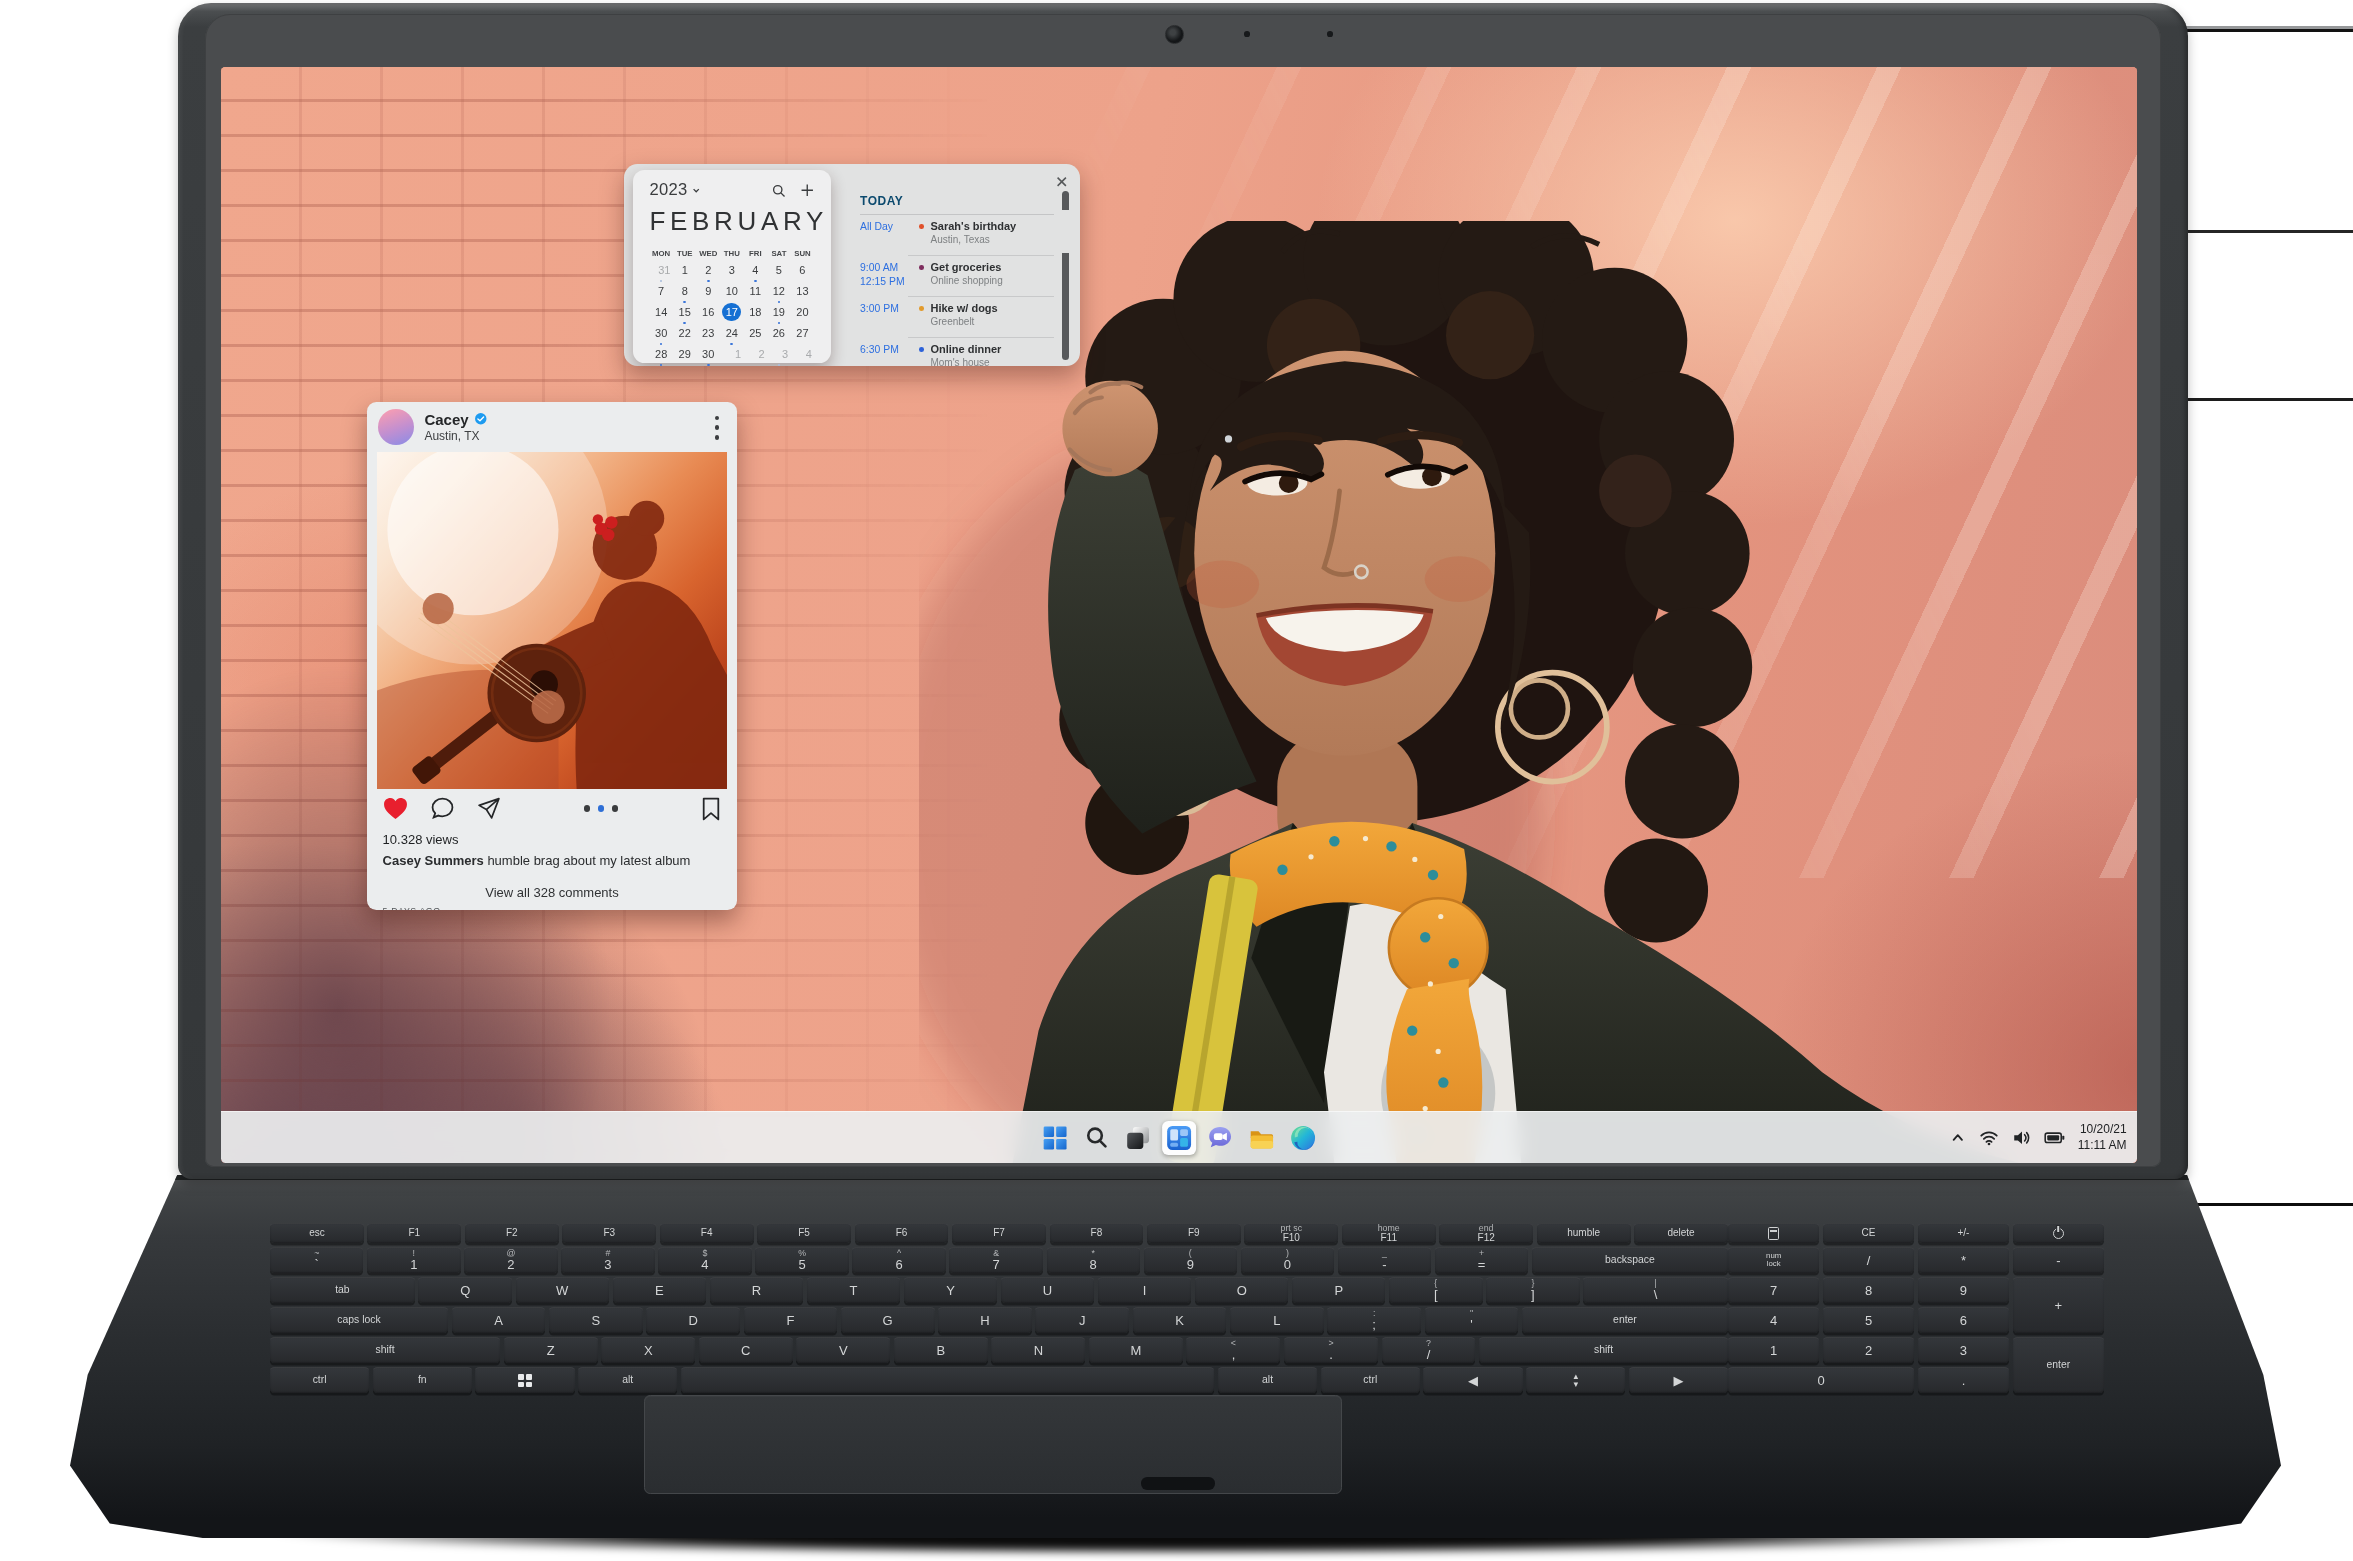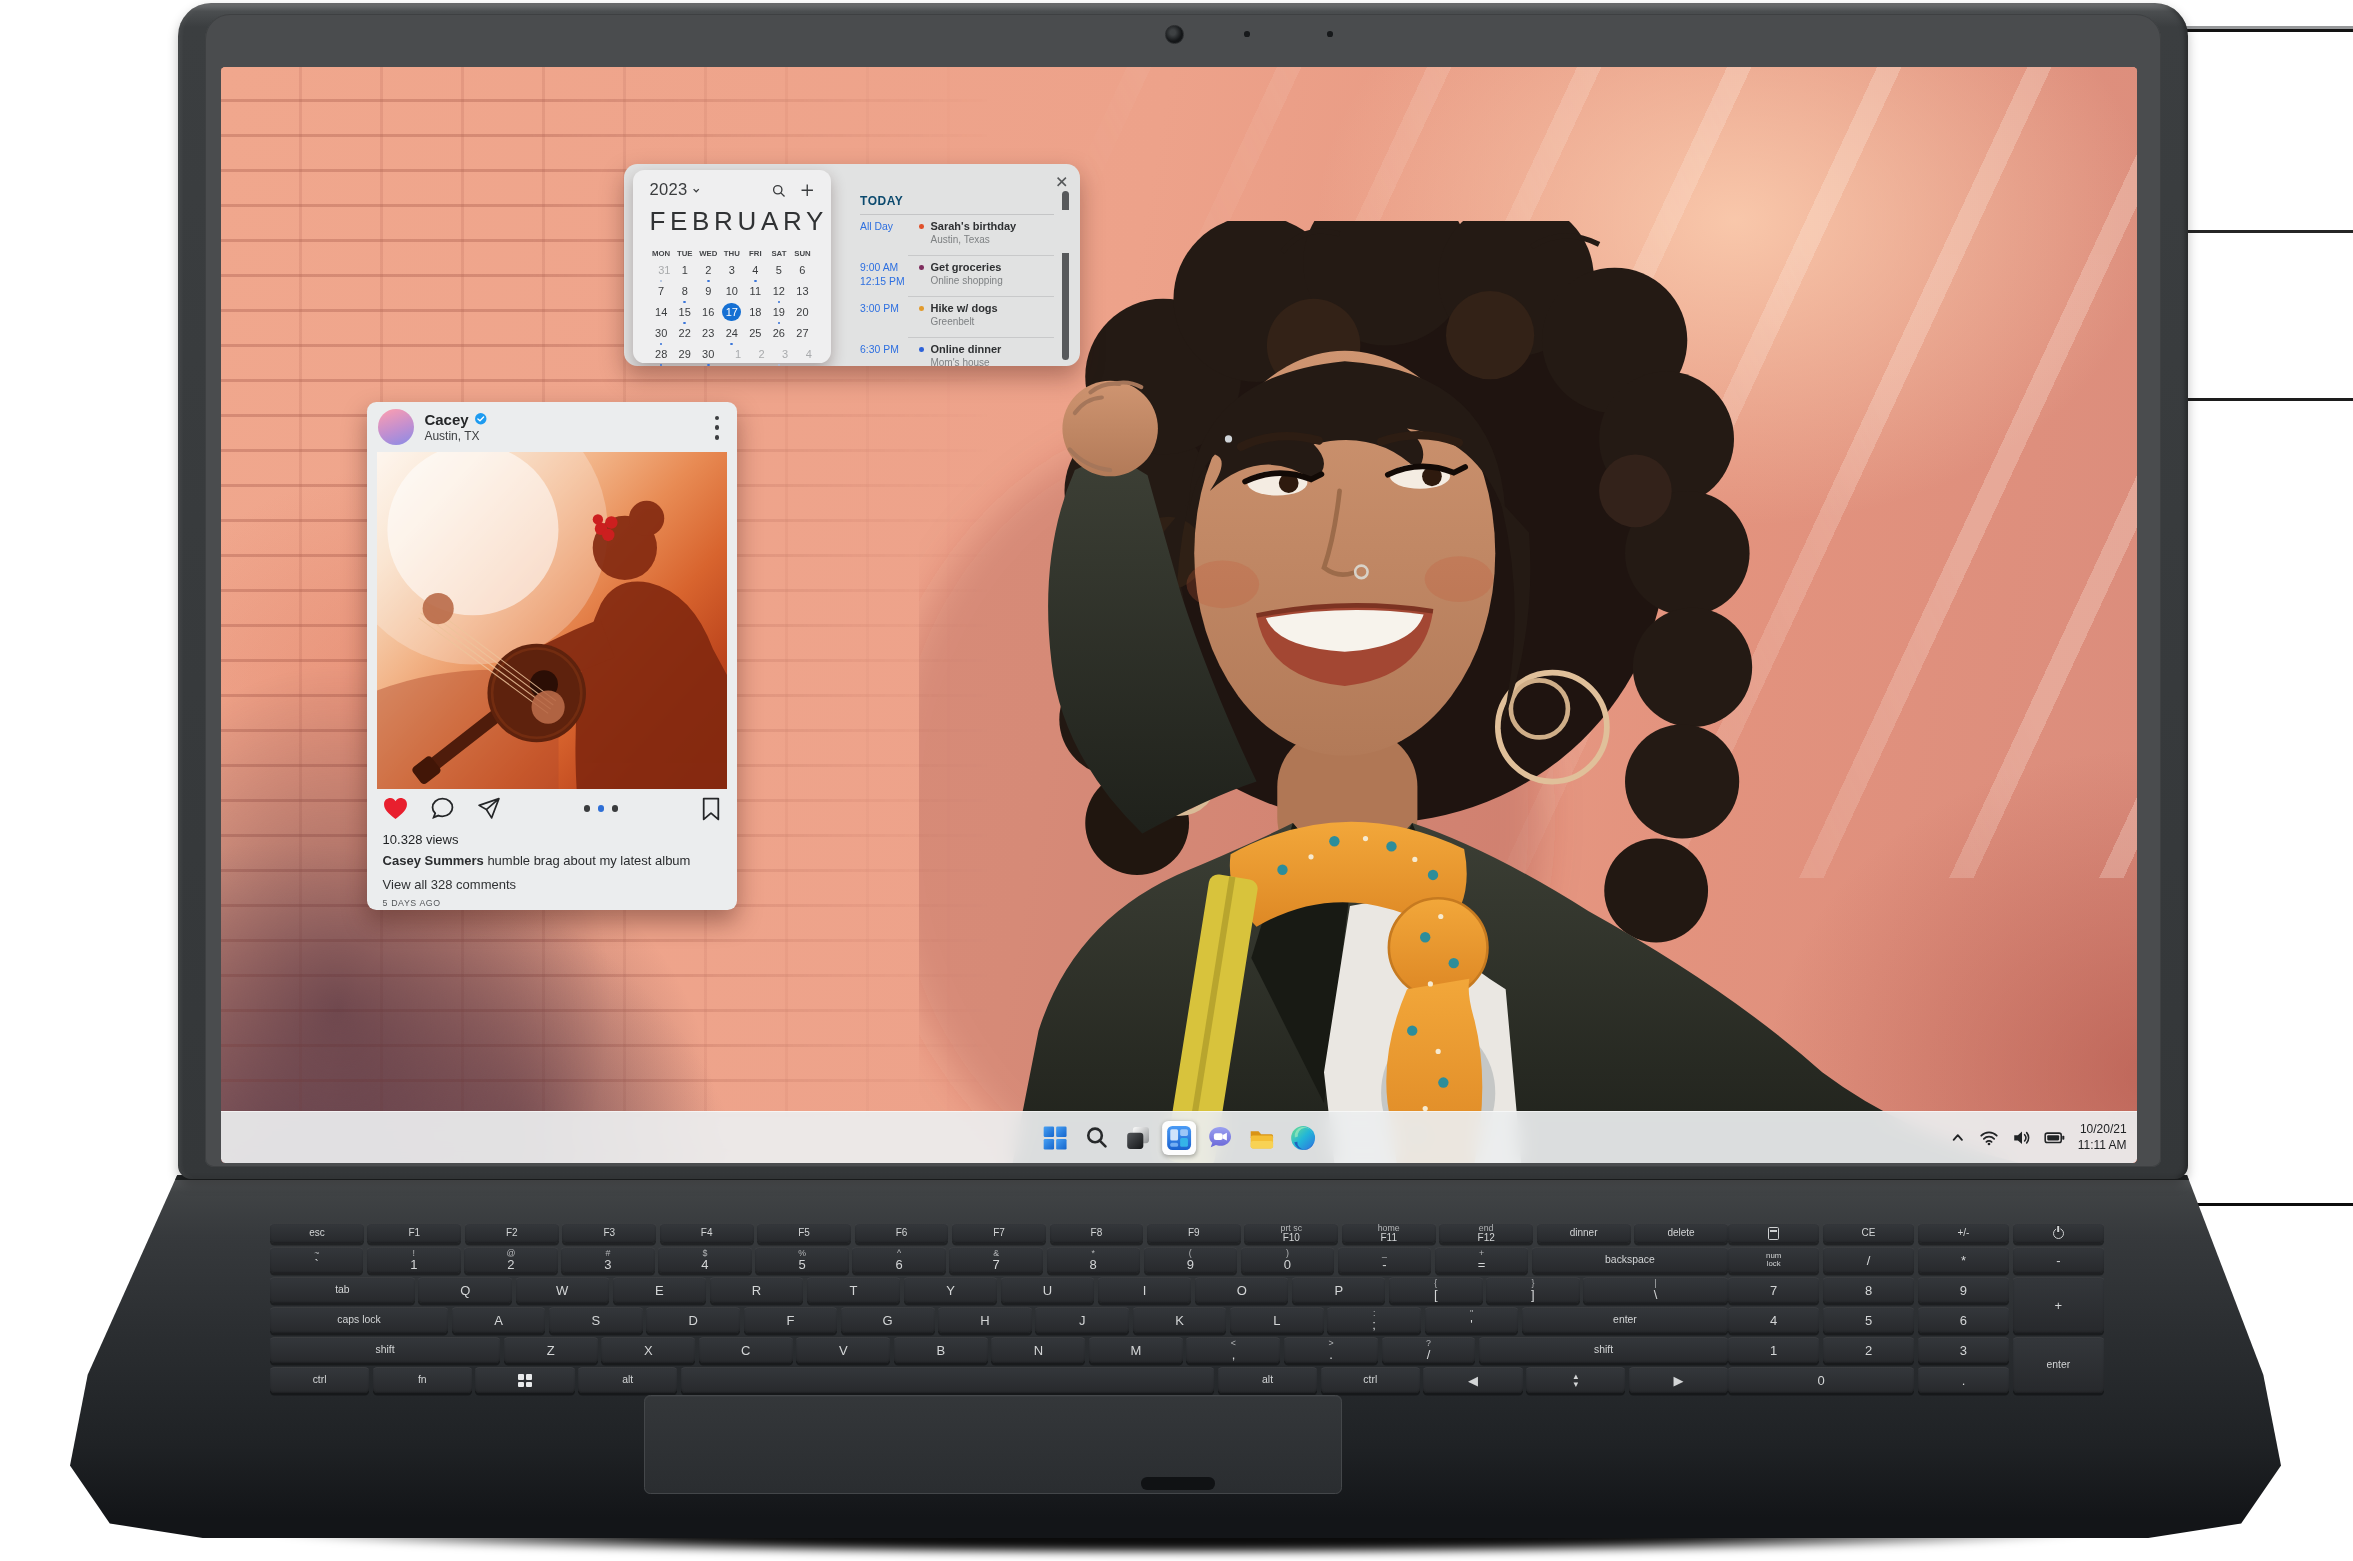--- a/index.html
+++ b/index.html
@@ -135,21 +135,21 @@
   .post-img { position:absolute; left:10px; top:50px; width:350px; height:337px; overflow:hidden;
     background:linear-gradient(132deg,#fdf3e9 0%,#f8ddc3 16%,#f2b488 34%,#e88b54 50%,#d8642e 66%,#bc441c 82%,#a33414 100%); }
   .post-actions { position:absolute; left:0; top:387px; width:100%; height:39px; display:flex; align-items:center; padding:0 15.6px; gap:23px; }
   .carousel-dots { display:flex; gap:7.3px; margin-left:auto; margin-right:auto; }
   .carousel-dots i { width:6.7px; height:6.7px; border-radius:50%; background:#3a3c3e; }
   .carousel-dots i.mid { background:#2e6fd6; }
   .post-texts { position:absolute; left:15.6px; top:430px; right:15.6px; }
   .post-views { font-size:13px; color:#1e2022; }
   .post-caption { font-size:13px; color:#2a2c2e; margin-top:5.7px; }
   .post-caption b { font-weight:bold; }
-  .post-comments { font-size:13px; color:#303234; margin-top:9px; }
+  .post-comments { font-size:13px; color:#303234; margin-top:17px;text-align:center; }
   .post-age { font-size:8.8px; color:#54575a; letter-spacing:0.6px; margin-top:6.7px; }
 
   
   .taskbar { position:absolute; left:0; bottom:0; width:100%; height:52px; z-index:8;
     background:rgba(236,238,239,.92); backdrop-filter:blur(9.3px); border-top:0.5px solid rgba(255,255,255,.55); }
   .tb-icons { position:absolute; left:50%; top:0; height:100%; transform:translateX(-50%);
     display:flex; align-items:center; gap:7.3px; }
   .tb-btn { width:34px; height:34px; border:none; background:transparent; border-radius:6.2px;
     display:flex; align-items:center; justify-content:center; padding:0; cursor:pointer; }
   .tb-btn.active { background:#fdfdfd; box-shadow:0 1.6px 4.2px rgba(0,0,0,.28); }
@@ -205,21 +205,21 @@
         </div>
         <div class="key" style="flex: 1 1 0px;">
           <span class="k-top">home</span>
           <span class="k-main word">F11</span>
         </div>
         <div class="key" style="flex: 1 1 0px;">
           <span class="k-top">end</span>
           <span class="k-main word">F12</span>
         </div>
         <div class="key" style="flex: 1 1 0px;">
-          <span class="k-main word">dinner</span>
+          <span class="k-main word">humble</span>
         </div>
         <div class="key" style="flex: 1 1 0px; text-align: center;">
           <span class="k-main word">delete</span>
         </div>
       </div>
     <div id="kb-rows" style="display:flex;flex-direction:column;gap:3.6px;">
         <div class="krow">
           <div class="key" style="flex: 1 1 0px;">
             <span class="k-top">~</span>
             <span class="k-main">`</span>

